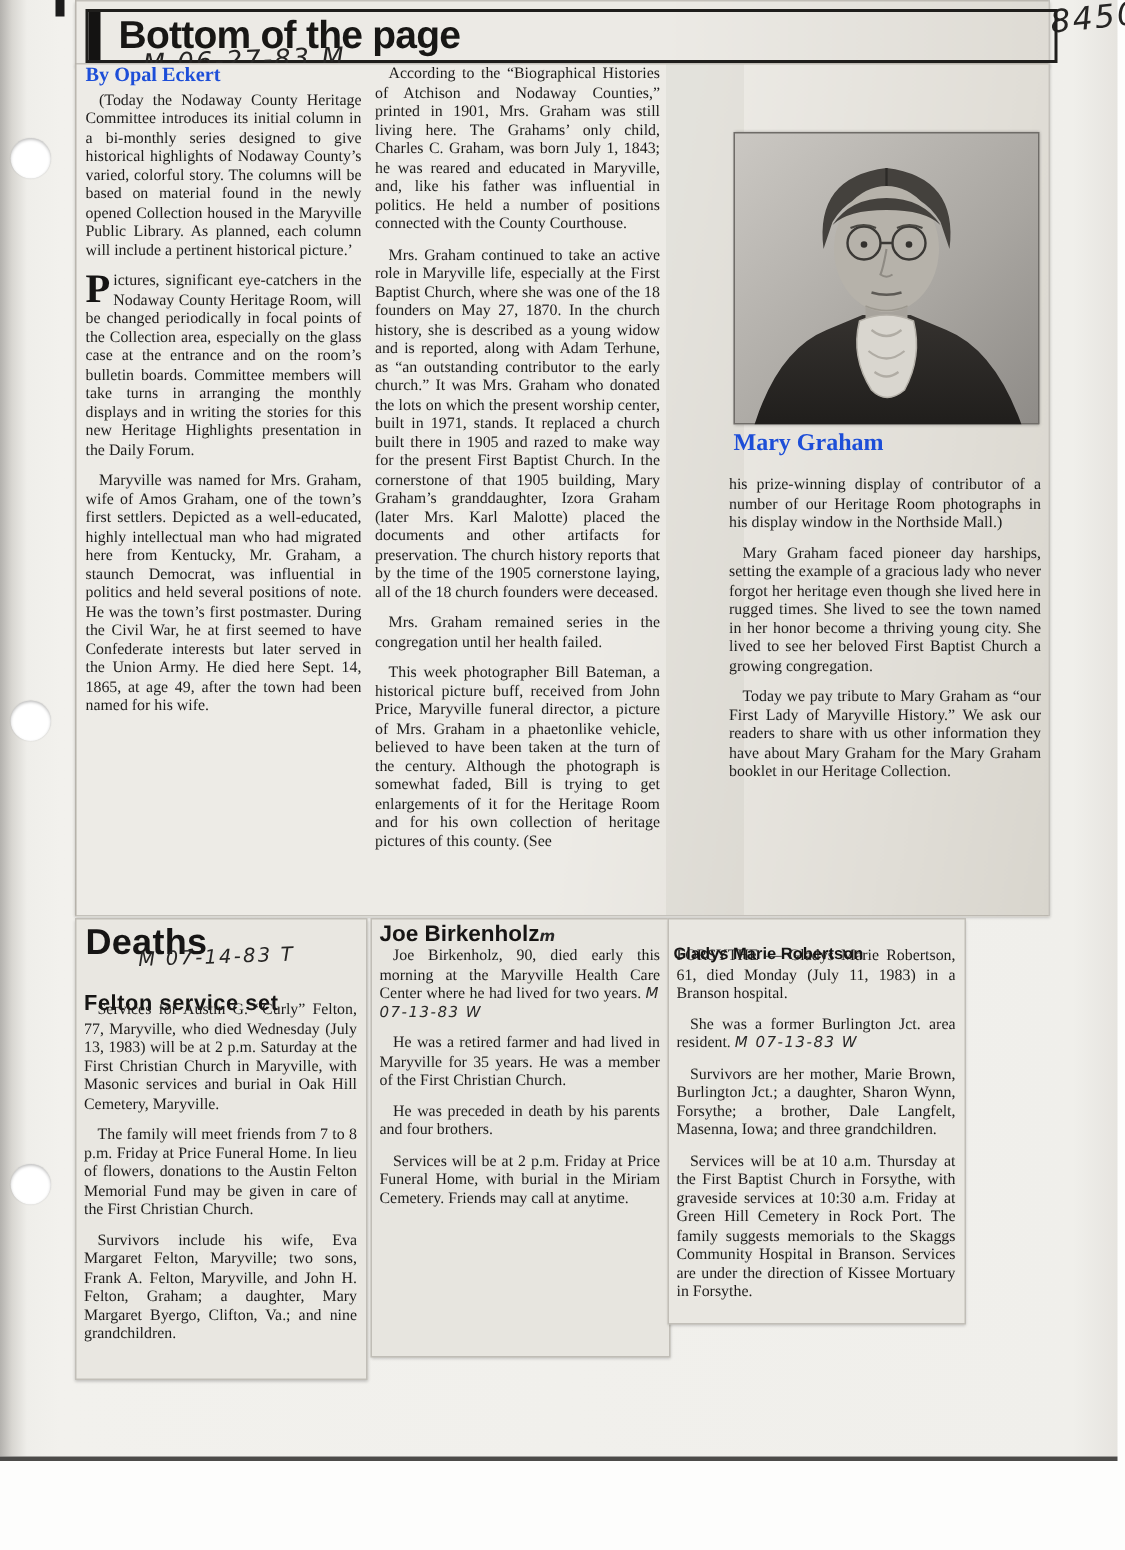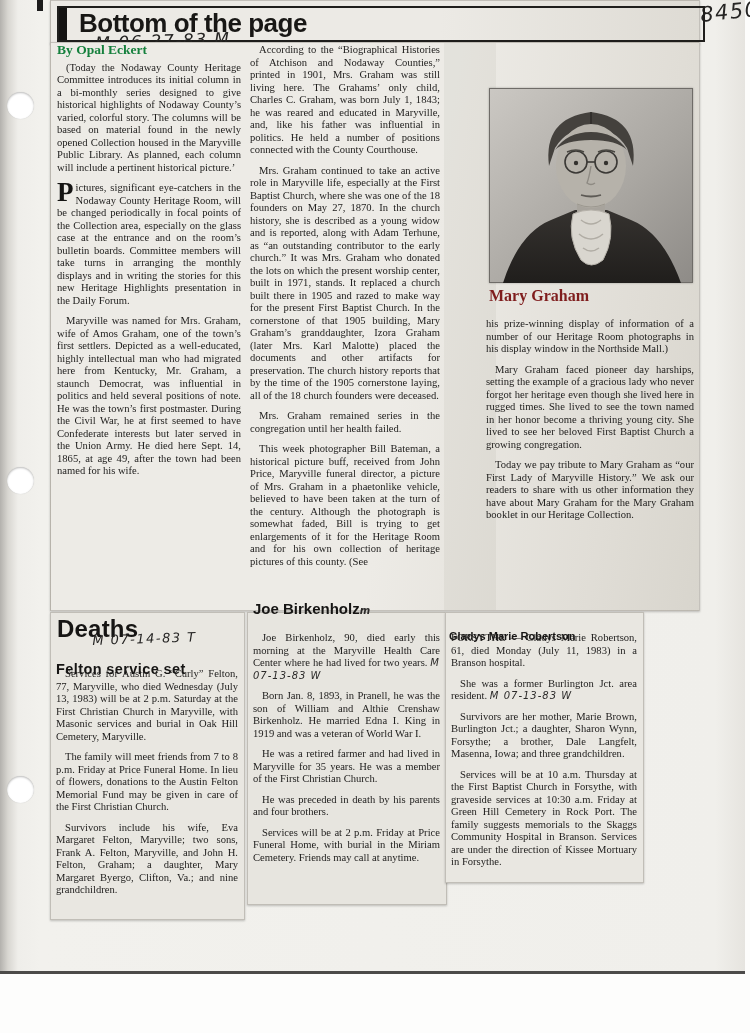--- a/index.html
+++ b/index.html
@@ -32,37 +32,37 @@
   .hand-inline{font-family:"DejaVu Sans",sans-serif;font-style:italic;letter-spacing:1px;font-size:10px;color:#2b2a29;}
   .corner-num{left:699px;top:3px;font-size:21px;transform:rotate(-6deg);}
   .date1{left:95px;top:33px;font-size:17px;}
   .date-deaths{left:92px;top:633px;font-size:13px;}
 
   
   .col{position:absolute;overflow:hidden;font-family:"Liberation Serif",serif;font-size:10.6px;
        line-height:12.5px;color:#1d1c1b;text-align:justify;}
   .col p{margin:0 0 8px 0;text-indent:9px;}
   .col p.noind{text-indent:0;}
-  .byline{margin:0 0 5px 0 !important;text-indent:0 !important;font-size:13.5px;font-weight:bold;color:#15803d;}
+  .byline{margin:0 0 5px 0 !important;text-indent:0 !important;font-size:13.5px;font-weight:bold;color:#1d4ed8;}
   .dropcap{float:left;font-size:27px;line-height:21px;font-weight:bold;padding-right:2px;color:#151413;}
 
   
   .photo-frame{position:absolute;left:489px;top:88px;width:204px;height:195px;box-shadow:0 0 2px rgba(0,0,0,.3);}
   .photo-frame svg{display:block;}
   .caption{position:absolute;left:489px;top:287px;width:204px;margin:0;font-size:16px;font-weight:bold;
-           color:#7f1d1d;font-family:"Liberation Serif",serif;}
+           color:#1d4ed8;font-family:"Liberation Serif",serif;}
 
   
   .deaths-clip{left:50px;top:612px;width:193px;height:306px;}
   .birk-clip{left:247px;top:612px;width:198px;height:291px;background:#e7e5df;}
   .rob-clip{left:445px;top:612px;width:197px;height:269px;}
   .sans-head{position:absolute;margin:0;font-family:"Liberation Sans",sans-serif;font-weight:800;color:#161514;white-space:nowrap;}
   .deaths-title{left:57px;top:615px;font-size:24px;letter-spacing:.2px;}
   .felton-title{left:56px;top:650px;font-size:14.5px;letter-spacing:.4px;margin-top:11px;}
-  .birk-title{left:253px;top:600px;font-size:15px;}
+  .birk-title{left:253px;top:614px;font-size:15px;}
   .rob-title{left:449px;top:630px;font-size:11px;}
 </style>
 </head>
 <body>
 
 <div class="stage">
 
   <div class="scan">
     <div class="hole" style="top:92px"></div>
     <div class="hole" style="top:467px"></div>
@@ -135,40 +135,39 @@
       <path d="M78 64 Q87 60 95 64 M109 64 Q117 60 126 64" stroke="#4a4843" stroke-width="1.4" fill="none"></path>
 
       <path d="M102 78 Q100 90 98 95 Q102 98 106 95" fill="none" stroke="#8e8a83" stroke-width="1.4"></path>
       <path d="M92 107 Q102 110 112 107" fill="none" stroke="#5d5a55" stroke-width="1.8"></path>
       <path d="M88 116 Q102 122 116 116" fill="none" stroke="#9c988f" stroke-width="1"></path>
     </svg>
   </div>
   <p class="caption">Mary Graham</p>
 
   <div class="col" style="left:486px;top:318px;width:208px;height:290px;">
-    <p class="noind">his prize-winning display of information of a number of our Heritage Room photographs in his display window in the Northside Mall.)</p>
+    <p class="noind">his prize-winning display of contributor of a number of our Heritage Room photographs in his display window in the Northside Mall.)</p>
     <p>Mary Graham faced pioneer day harships, setting the example of a gracious lady who never forgot her heritage even though she lived here in rugged times. She lived to see the town named in her honor become a thriving young city. She lived to see her beloved First Baptist Church a growing congregation.</p>
     <p>Today we pay tribute to Mary Graham as “our First Lady of Maryville History.” We ask our readers to share with us other information they have about Mary Graham for the Mary Graham booklet in our Heritage Collection.</p>
   </div>
 
   <div class="clip deaths-clip"></div>
   <h2 class="sans-head deaths-title">Deaths</h2>
   <div class="hand date-deaths">M 07-14-83 T</div>
   <h3 class="sans-head felton-title">Felton service set</h3>
   <div class="col" style="left:56px;top:668px;width:182px;height:246px;">
     <p>Services for Austin G. “Curly” Felton, 77, Maryville, who died Wednesday (July 13, 1983) will be at 2 p.m. Saturday at the First Christian Church in Maryville, with Masonic services and burial in Oak Hill Cemetery, Maryville.</p>
     <p>The family will meet friends from 7 to 8 p.m. Friday at Price Funeral Home. In lieu of flowers, donations to the Austin Felton Memorial Fund may be given in care of the First Christian Church.</p>
     <p>Survivors include his wife, Eva Margaret Felton, Maryville; two sons, Frank A. Felton, Maryville, and John H. Felton, Graham; a daughter, Mary Margaret Byergo, Clifton, Va.; and nine grandchildren.</p>
   </div>
 
   <div class="clip birk-clip"></div>
   <h3 class="sans-head birk-title"><span>Joe Birkenholz</span><span class="hand-inline">m</span></h3>
   <div class="col" style="left:253px;top:632px;width:187px;height:267px;">
     <p><span>Joe Birkenholz, 90, died early this morning at the Maryville Health Care Center where he had lived for two years.</span> <span class="hand-inline">M 07-13-83 W</span></p>
-    <p>Born Jan. 8, 1893, in Pranell, he was the son of William and Althie Crenshaw Birkenholz. He married Edna I. King in 1919 and was a veteran of World War I.</p>
     <p>He was a retired farmer and had lived in Maryville for 35 years. He was a member of the First Christian Church.</p>
     <p>He was preceded in death by his parents and four brothers.</p>
     <p>Services will be at 2 p.m. Friday at Price Funeral Home, with burial in the Miriam Cemetery. Friends may call at anytime.</p>
   </div>
 
   <div class="clip rob-clip"></div>
   <h3 class="sans-head rob-title">Gladys Marie Robertson</h3>
   <div class="col" style="left:451px;top:632px;width:186px;height:245px;">
     <p class="noind">FORSYTHE — Gladys Marie Robertson, 61, died Monday (July 11, 1983) in a Branson hospital.</p>
     <p><span>She was a former Burlington Jct. area resident.</span> <span class="hand-inline">M 07-13-83 W</span></p>

